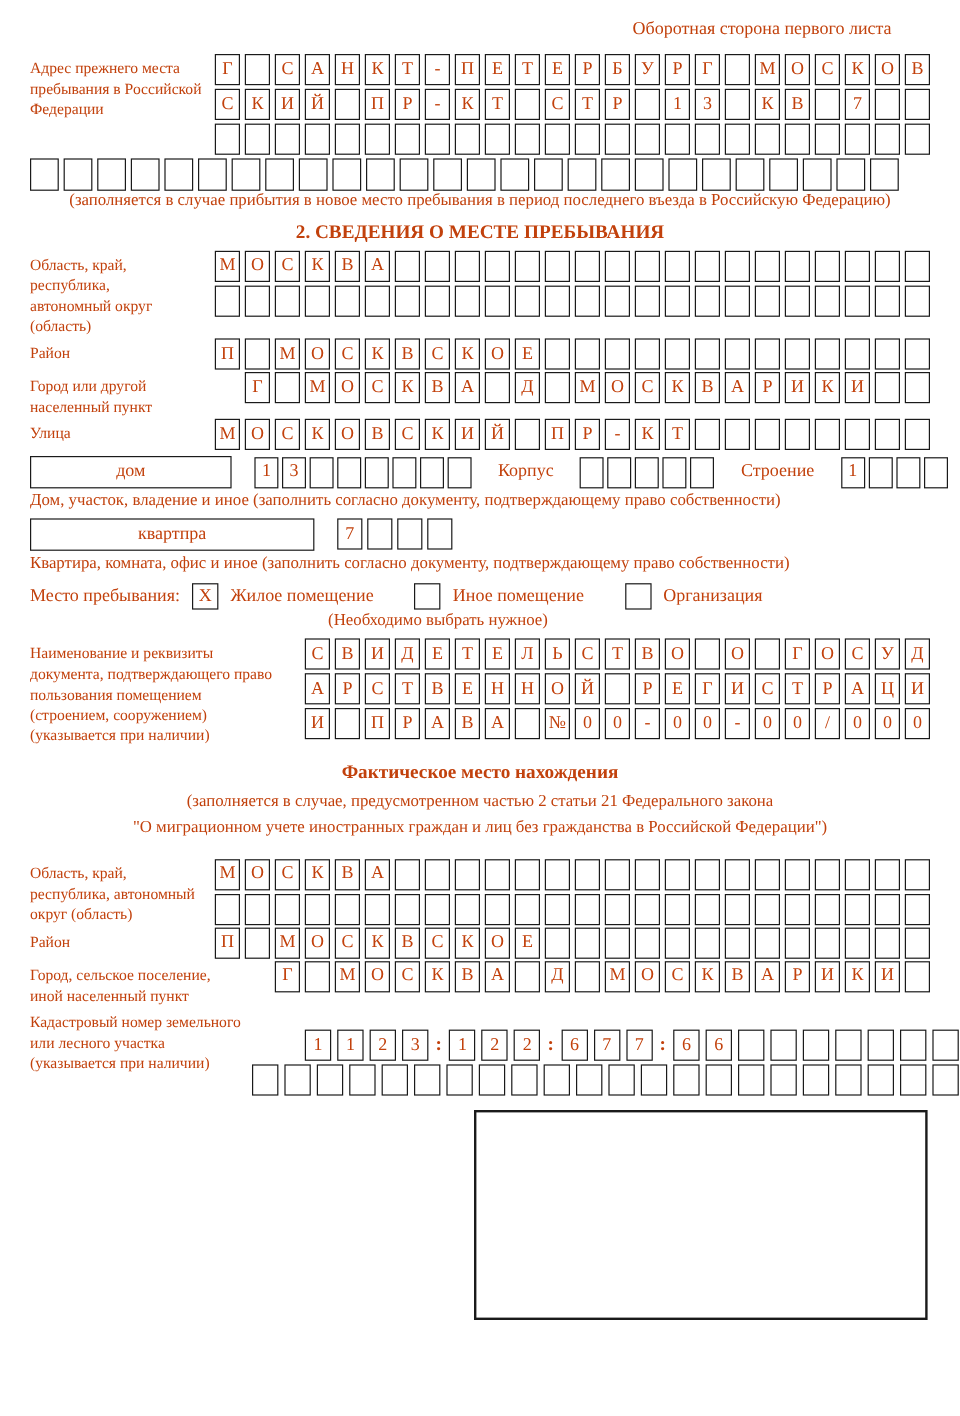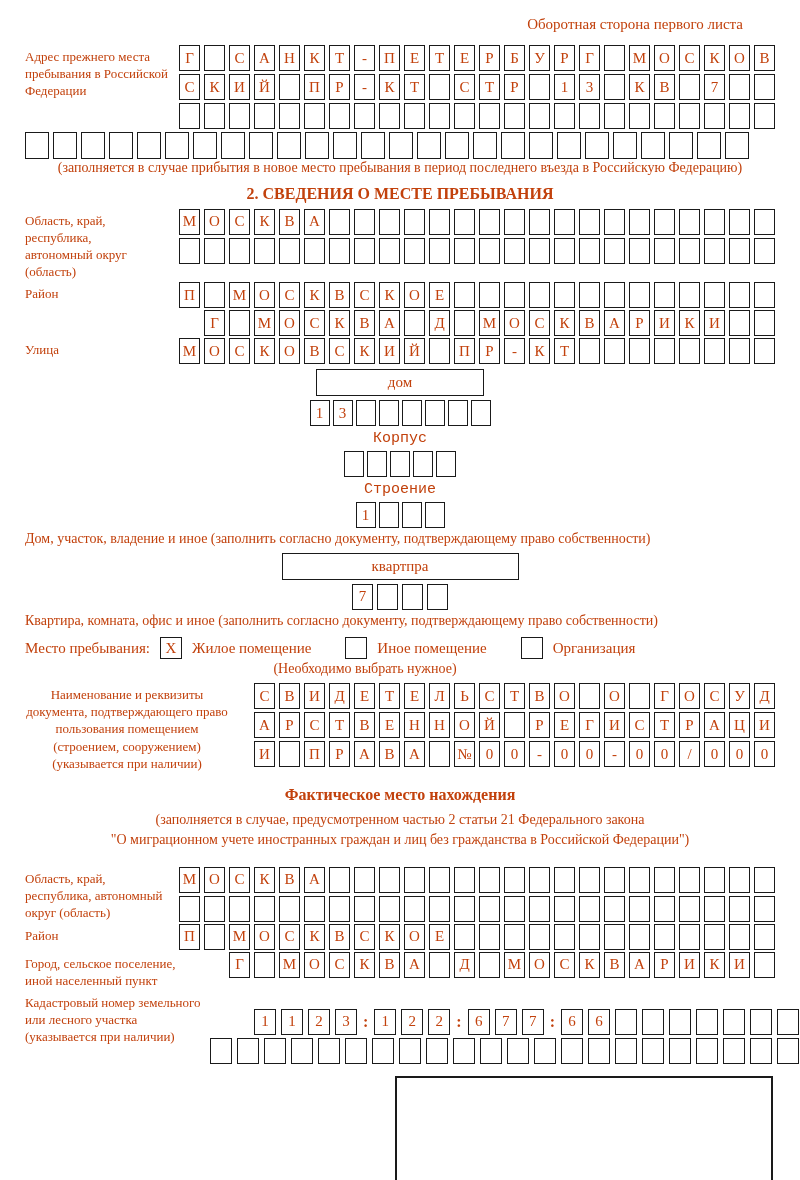--- a/index.html
+++ b/index.html
@@ -24,32 +24,32 @@
   }
   .boxrow.big .cbox { width: 24px; height: 27px; }
   .boxrow.mid { gap: 3px; } .boxrow.mid .cbox { width: 20px; }
   .boxrow.kad { gap: 5px; } .boxrow.kad .cbox { width: 22px; }
   .colon-sep { font-size: 16px; font-weight: bold; padding: 0 1px; }
 
   .caption { font-size: 14px; line-height: 1.25; }
   .caption.center { text-align: center; }
   .section-title { text-align: center; font-weight: bold; font-size: 16px; margin: 8px 0 6px; }
 
-  .domline { display: flex; align-items: center; gap: 4px; margin: 5px 0 2px; flex-direction: column; }
+  .domline { display: flex; align-items: center; gap: 19px; margin: 5px 0 2px; }
   .widebox { border: 1.7px solid #1a1a1a; height: 27px; display: inline-flex; align-items: center; justify-content: center; font-size: 15px; flex: 0 0 auto; }
   .widebox.dom { width: 168px; }
   .widebox.kvartira { width: 237px; }
-  .inline-label { font-size: 15px; padding: 0 3px; font-family: Liberation Mono, monospace; }
+  .inline-label { font-size: 15px; padding: 0 3px; }
 
   .checkline { display: flex; align-items: center; gap: 10px; font-size: 15px; margin: 8px 0 2px; }
   .checkline .opt-gap { width: 14px; }
   .checkbox { width: 22px; height: 22px; border: 1.6px solid #1a1a1a; display: inline-flex; align-items: center; justify-content: center; font-size: 15px; flex: 0 0 auto; }
   .check-note { text-align: center; font-size: 14px; padding-right: 70px; margin-bottom: 6px; }
 
-  .doc-field .label { flex-basis: 210px; text-align: center; }
+  .doc-field .label { flex-basis: 210px; }
   .fact-field .label { flex-basis: 170px; }
 
   .fact-captions { font-size: 14px; text-align: center; line-height: 1.45; margin-bottom: 16px; }
 
   .stamp-wrap { width: 420px; margin-left: auto; margin-top: 12px; }
   .stamp-box { width: 378px; height: 175px; border: 2px solid #1a1a1a; margin-left: auto; margin-right: 2px; }
 </style>
 </head>
 <body>
 
@@ -256,20 +256,21 @@
           <span class="cbox"></span>
           <span class="cbox"></span>
           <span class="cbox"></span>
           <span class="cbox"></span>
           <span class="cbox"></span>
         </div>
       </div>
   </div>
 
   <div class="field">
+    <div class="label" style="flex-basis:145px;">Город или другой населенный пункт</div>
     <div class="rows">
         <div class="boxrow">
           <span class="cbox">Г</span>
           <span class="cbox"></span>
           <span class="cbox">М</span>
           <span class="cbox">О</span>
           <span class="cbox">С</span>
           <span class="cbox">К</span>
           <span class="cbox">В</span>
           <span class="cbox">А</span>

